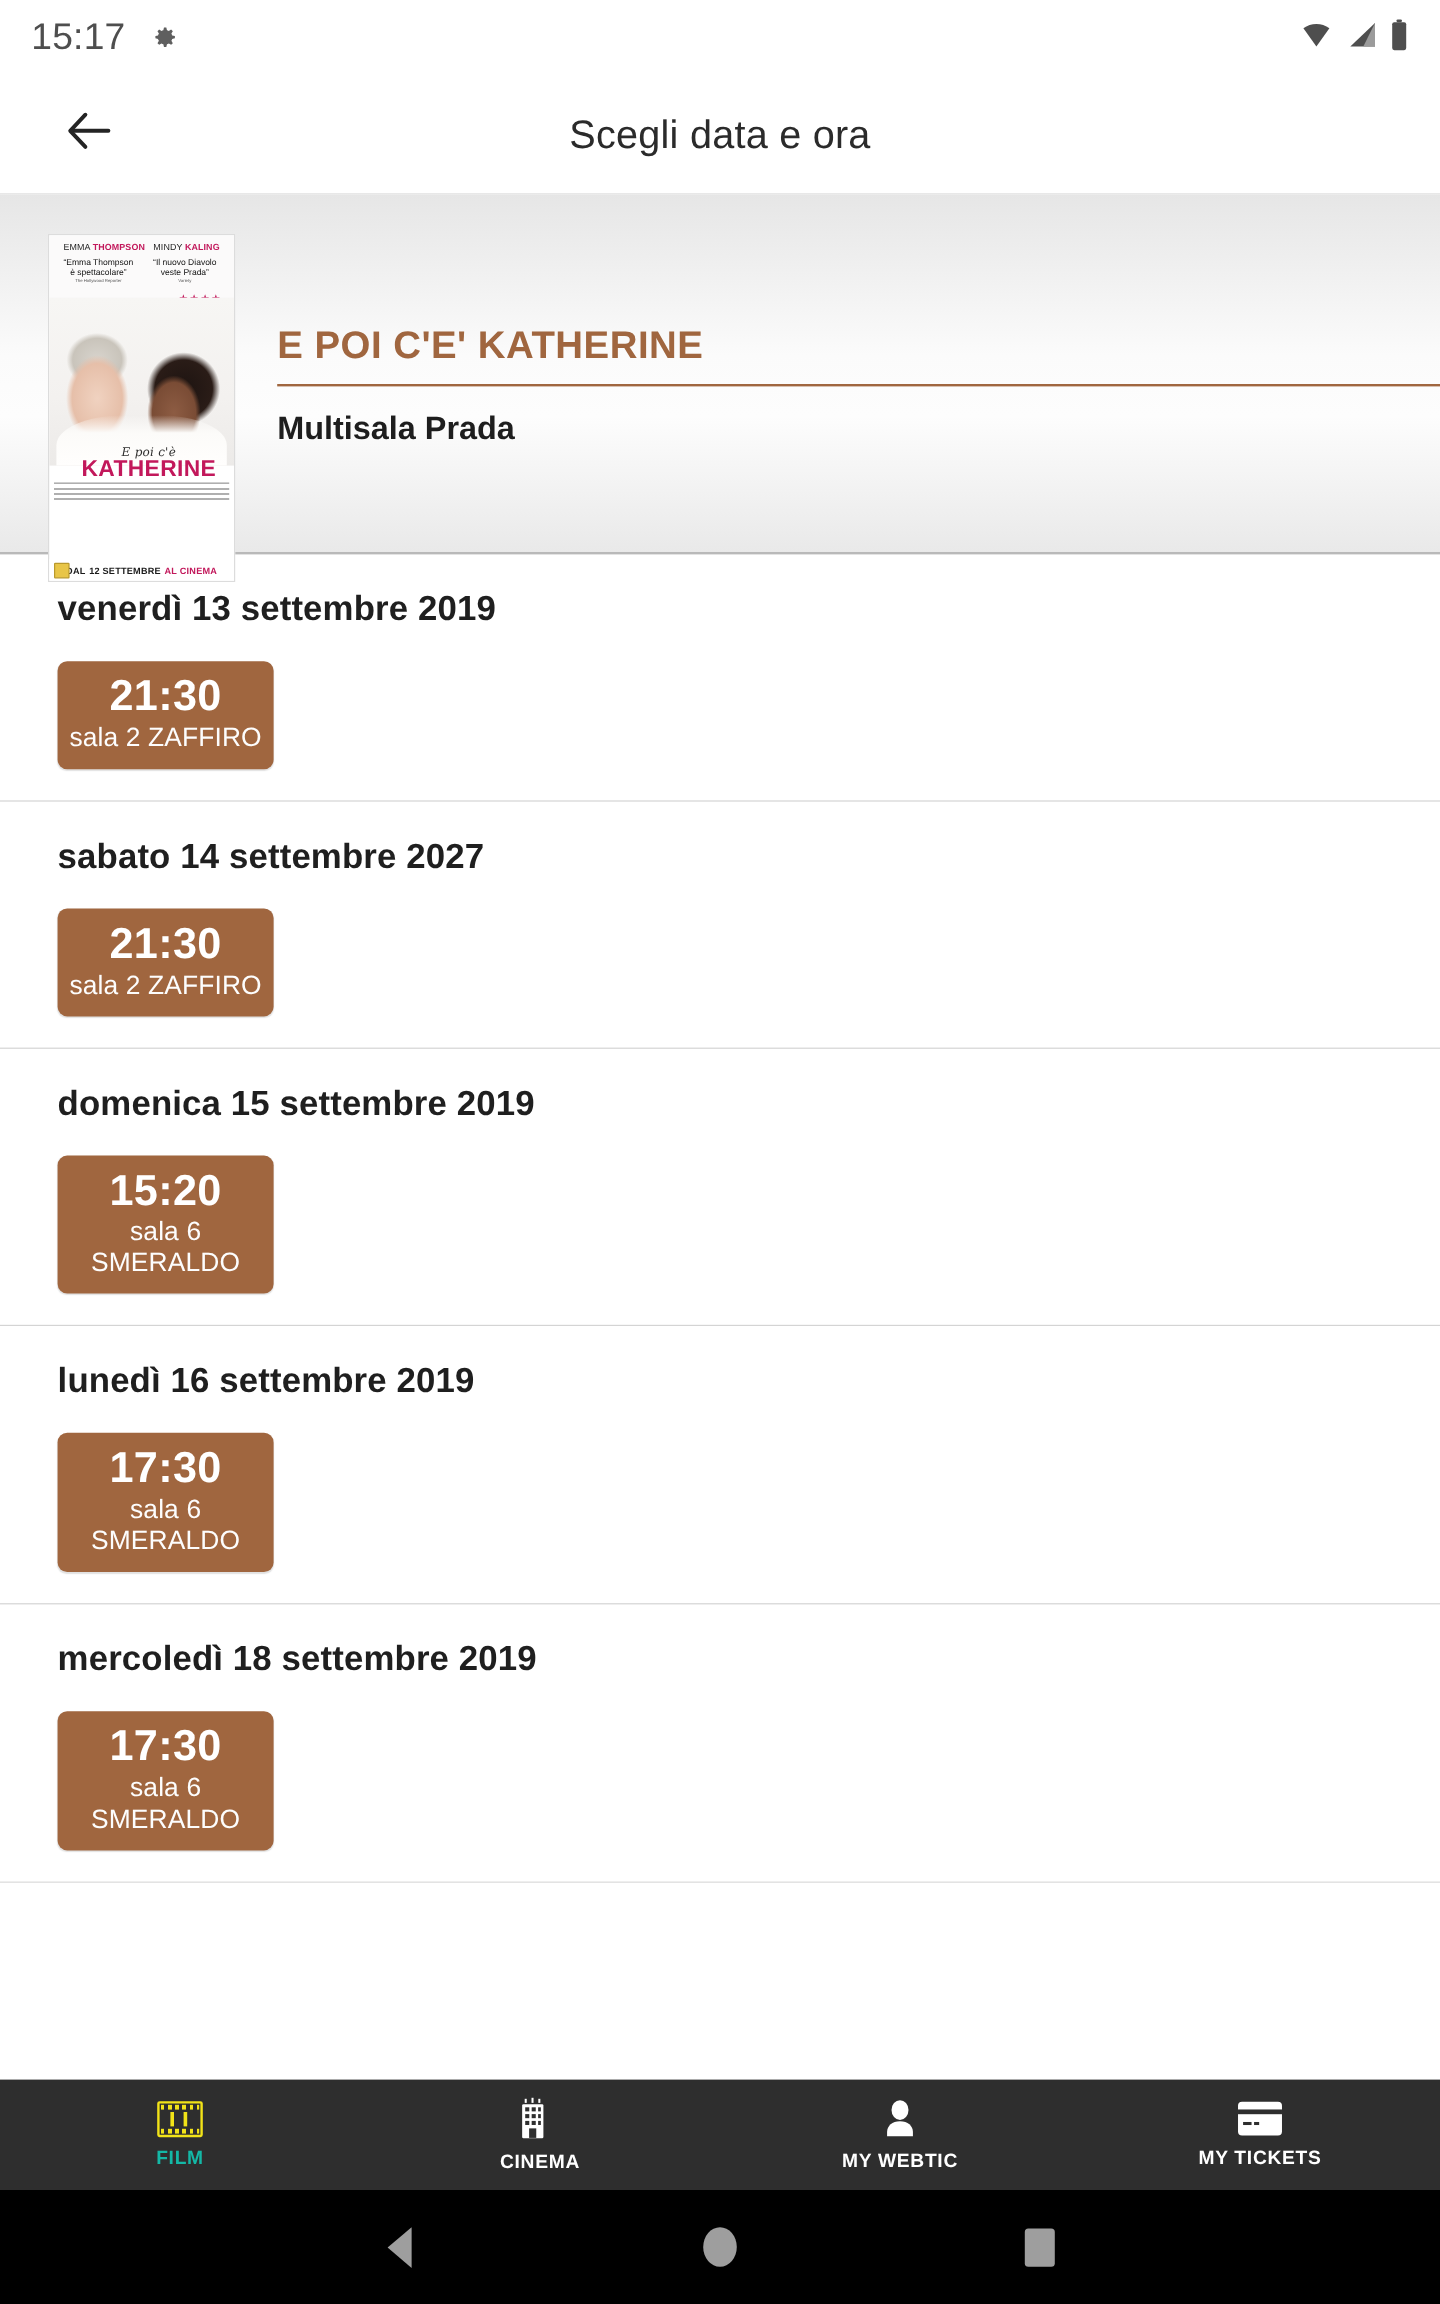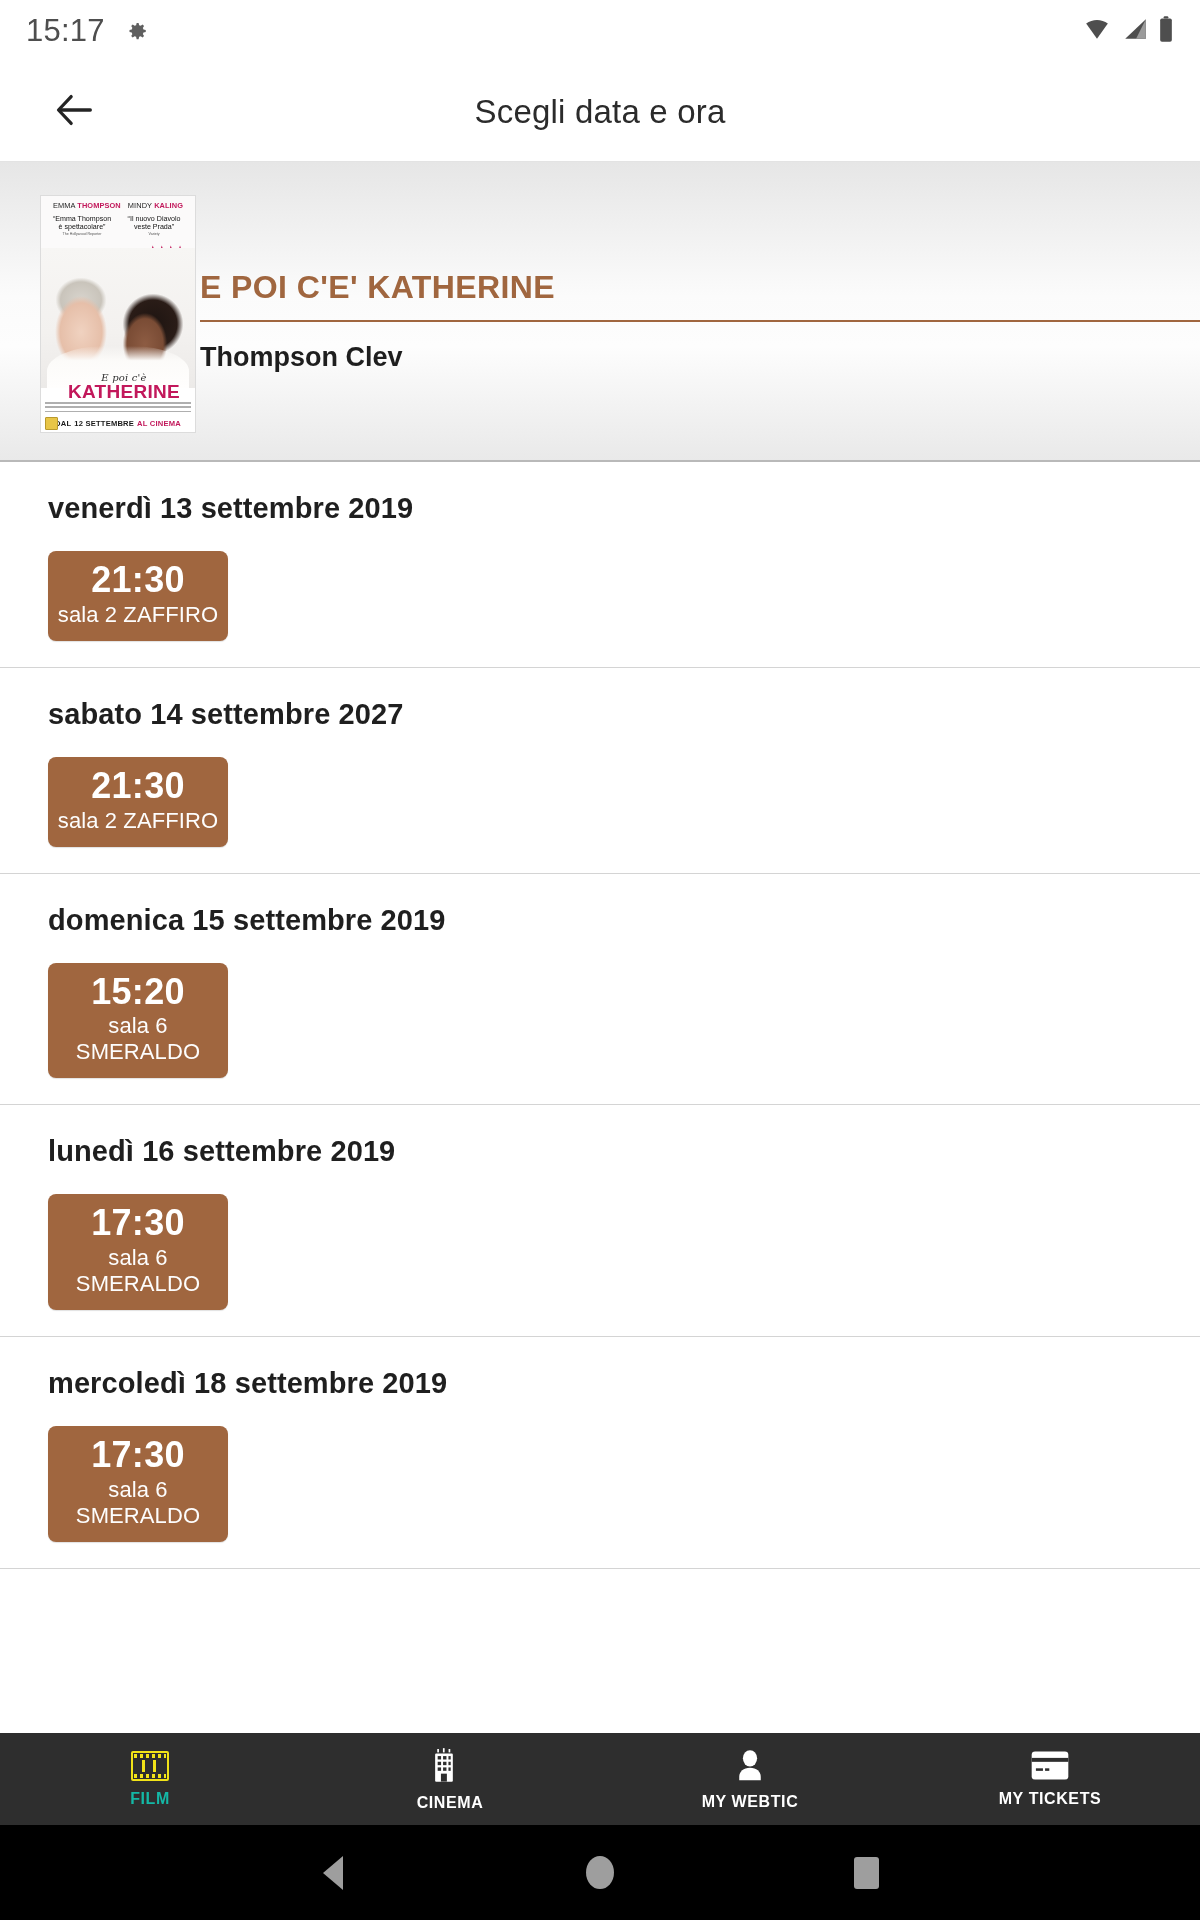--- a/index.html
+++ b/index.html
@@ -48,21 +48,21 @@
     flex: 0 0 300px; height: 300px;
     background: linear-gradient(to bottom, #e6e6e6 0%, #fbfbfb 45%, #fdfdfd 62%, #e9e9e9 100%);
     display: flex; align-items: flex-start;
     padding: 33px 0 0 40px;
     border-bottom: 2px solid #b9b9b9;
     position: relative;
   }
 
   
   .poster {
-    width: 156px; height: 238px;
+    width: 156px; height: 290px;
     flex: 0 0 156px;
     background: #fff;
     border: 1px solid #dcdcdc;
     position: relative; overflow: hidden;
     font-family: "Liberation Sans", sans-serif;
     padding-left: 40px;
   }
   .poster-top {
     position:absolute; left:0; right:0; top:0; height: 100px;
     background:#fbfafa;
@@ -123,21 +123,21 @@
     font-size: 7.6px; font-weight: 700; letter-spacing: .2px; gap: 3px;
   }
   .poster-banner .w { color:#1a1a1a; }
   .poster-banner .p { color:#c2185b; }
   .poster-banner .logo {
     position:absolute; left: 4px; bottom: 2px; width: 13px; height: 13px;
     background: #e8c547; border: 1px solid #b9992c; border-radius:1px;
   }
 
   
-  .movie-info { flex: 1 1 auto; margin-left: 4px; padding-top: 74px; padding-right: 0; }
+  .movie-info { flex: 1 1 auto; margin-left: 35px; padding-top: 74px; padding-right: 0; }
   .movie-title {
     font-size: 32px; font-weight: 700; color: #a0663f; letter-spacing: .4px;
     padding-bottom: 14px;
     border-bottom: 2px solid #a0663f;
     margin-right: 0;
   }
   .cinema-name {
     font-size: 27px; font-weight: 700; color: #1e1e1e; margin-top: 20px;
   }
 
@@ -298,21 +298,21 @@
       <div class="poster-banner">
         <span class="logo"></span>
         <span class="w">DAL</span>
         <span class="w">12 SETTEMBRE</span>
         <span class="p">AL CINEMA</span>
       </div>
     </div>
 
     <div class="movie-info">
       <div class="movie-title">E POI C'E' KATHERINE</div>
-      <div class="cinema-name">Thompson Clev</div>
+      <div class="cinema-name">Multisala Prada</div>
     </div>
   </div>
 
   <div class="list" id="showtimes-list">
       <div class="date-group">
         <div class="date-label">venerdì 13 settembre 2019</div>
         <div class="chips">
           <div class="chip" style="background: rgb(160, 102, 63);">
             <div class="chip-time">21:30</div>
             <div class="chip-hall">sala 2 ZAFFIRO</div>

